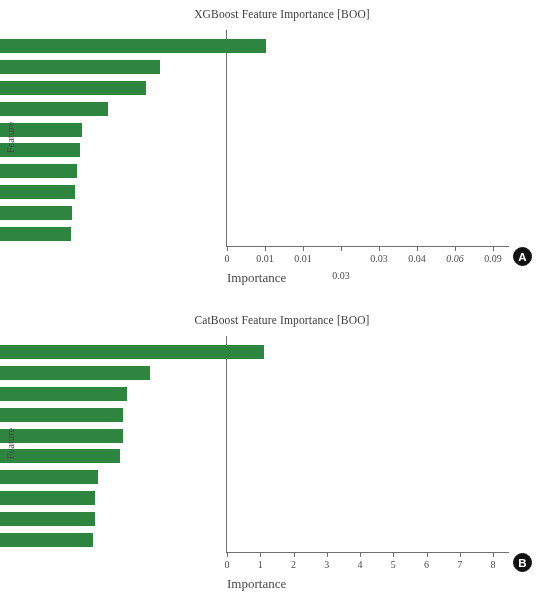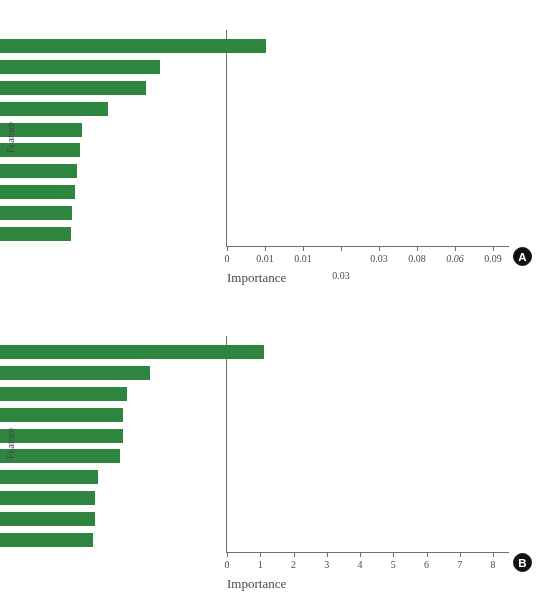--- a/index.html
+++ b/index.html
@@ -95,20 +95,21 @@
     font-family:"Liberation Sans","DejaVu Sans",sans-serif;
     display:flex;align-items:center;justify-content:center;
     box-sizing:border-box;
     border:1.5px solid #111111;
   }
 </style>
 </head>
 <body>
 
 <div class="panel" id="panel-a">
+    <div class="chart-title" style="top: 8px;">XGBoost Feature Importance [BOO]</div>
     <div class="axis-y-line" style="top: 30px; height: 216px;"></div>
     <div class="axis-x-line" style="top: 246px;"></div>
     <div class="bar-row plot" style="top: 39.4px; height: 14px;">
       <div class="bar" title="TZ_Height: 0.07" style="width: 266px; background: rgb(46, 133, 64);"></div>
     </div>
     <div class="bar-row plot" style="top: 60.2px; height: 14px;">
       <div class="bar" title="TZ_Width: 0.042" style="width: 159.6px; background: rgb(46, 133, 64);"></div>
     </div>
     <div class="bar-row plot" style="top: 81px; height: 14px;">
       <div class="bar" title="Radical_pelvic_surgery: 0.0385" style="width: 146.3px; background: rgb(46, 133, 64);"></div>
@@ -138,30 +139,31 @@
     <div class="ticklabel" style="left: 227px; top: 253px;">0</div>
     <div class="tick" style="left: 265px; top: 247px;"></div>
     <div class="ticklabel" style="left: 265px; top: 253px;">0.01</div>
     <div class="tick" style="left: 303px; top: 247px;"></div>
     <div class="ticklabel" style="left: 303px; top: 253px;">0.01</div>
     <div class="tick" style="left: 341px; top: 247px;"></div>
     <div class="ticklabel" style="left: 341px; top: 253px; margin-top: 17px;">0.03</div>
     <div class="tick" style="left: 379px; top: 247px;"></div>
     <div class="ticklabel" style="left: 379px; top: 253px;">0.03</div>
     <div class="tick" style="left: 417px; top: 247px;"></div>
-    <div class="ticklabel" style="left: 417px; top: 253px;">0.08</div>
+    <div class="ticklabel" style="left: 417px; top: 253px;">0.04</div>
     <div class="tick" style="left: 455px; top: 247px;"></div>
     <div class="ticklabel" style="left: 455px; top: 253px; font-style: italic;">0.06</div>
     <div class="tick" style="left: 493px; top: 247px;"></div>
     <div class="ticklabel" style="left: 493px; top: 253px;">0.09</div>
     <div class="xaxis-title" style="top: 270px;">Importance</div>
     <div class="yaxis-title" style="left: -13px; top: 132px; width: 46px; text-align: center;">Feature</div>
     <div class="panel-badge" style="left: 513px; top: 247px;">A</div>
   </div>
 <div class="panel" id="panel-b">
+    <div class="chart-title" style="top: 14px;">CatBoost Feature Importance [BOO]</div>
     <div class="axis-y-line" style="top: 36px; height: 216px;"></div>
     <div class="axis-x-line" style="top: 252px;"></div>
     <div class="bar-row plot" style="top: 45.4px; height: 14px;">
       <div class="bar" title="Uroflowmetry_Maximal_flow_rate: 7.95" style="width: 264.337px; background: rgb(46, 133, 64);"></div>
     </div>
     <div class="bar-row plot" style="top: 66.2px; height: 14px;">
       <div class="bar" title="PSA: 4.5" style="width: 149.625px; background: rgb(46, 133, 64);"></div>
     </div>
     <div class="bar-row plot" style="top: 87px; height: 14px;">
       <div class="bar" title="AGE: 3.82" style="width: 127.015px; background: rgb(46, 133, 64);"></div>

